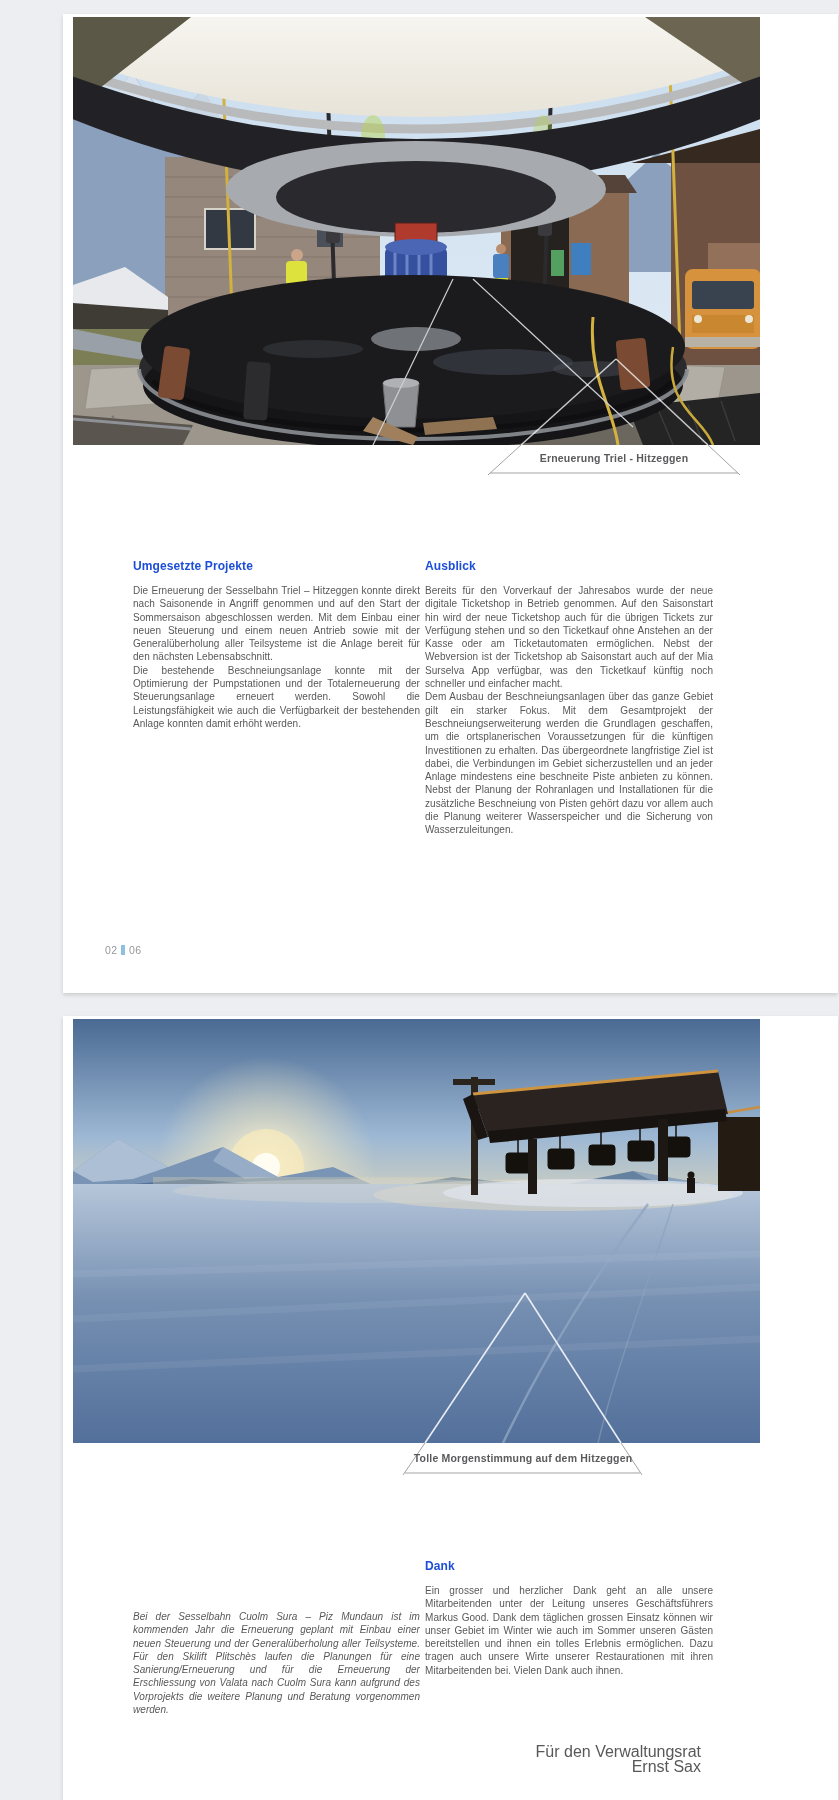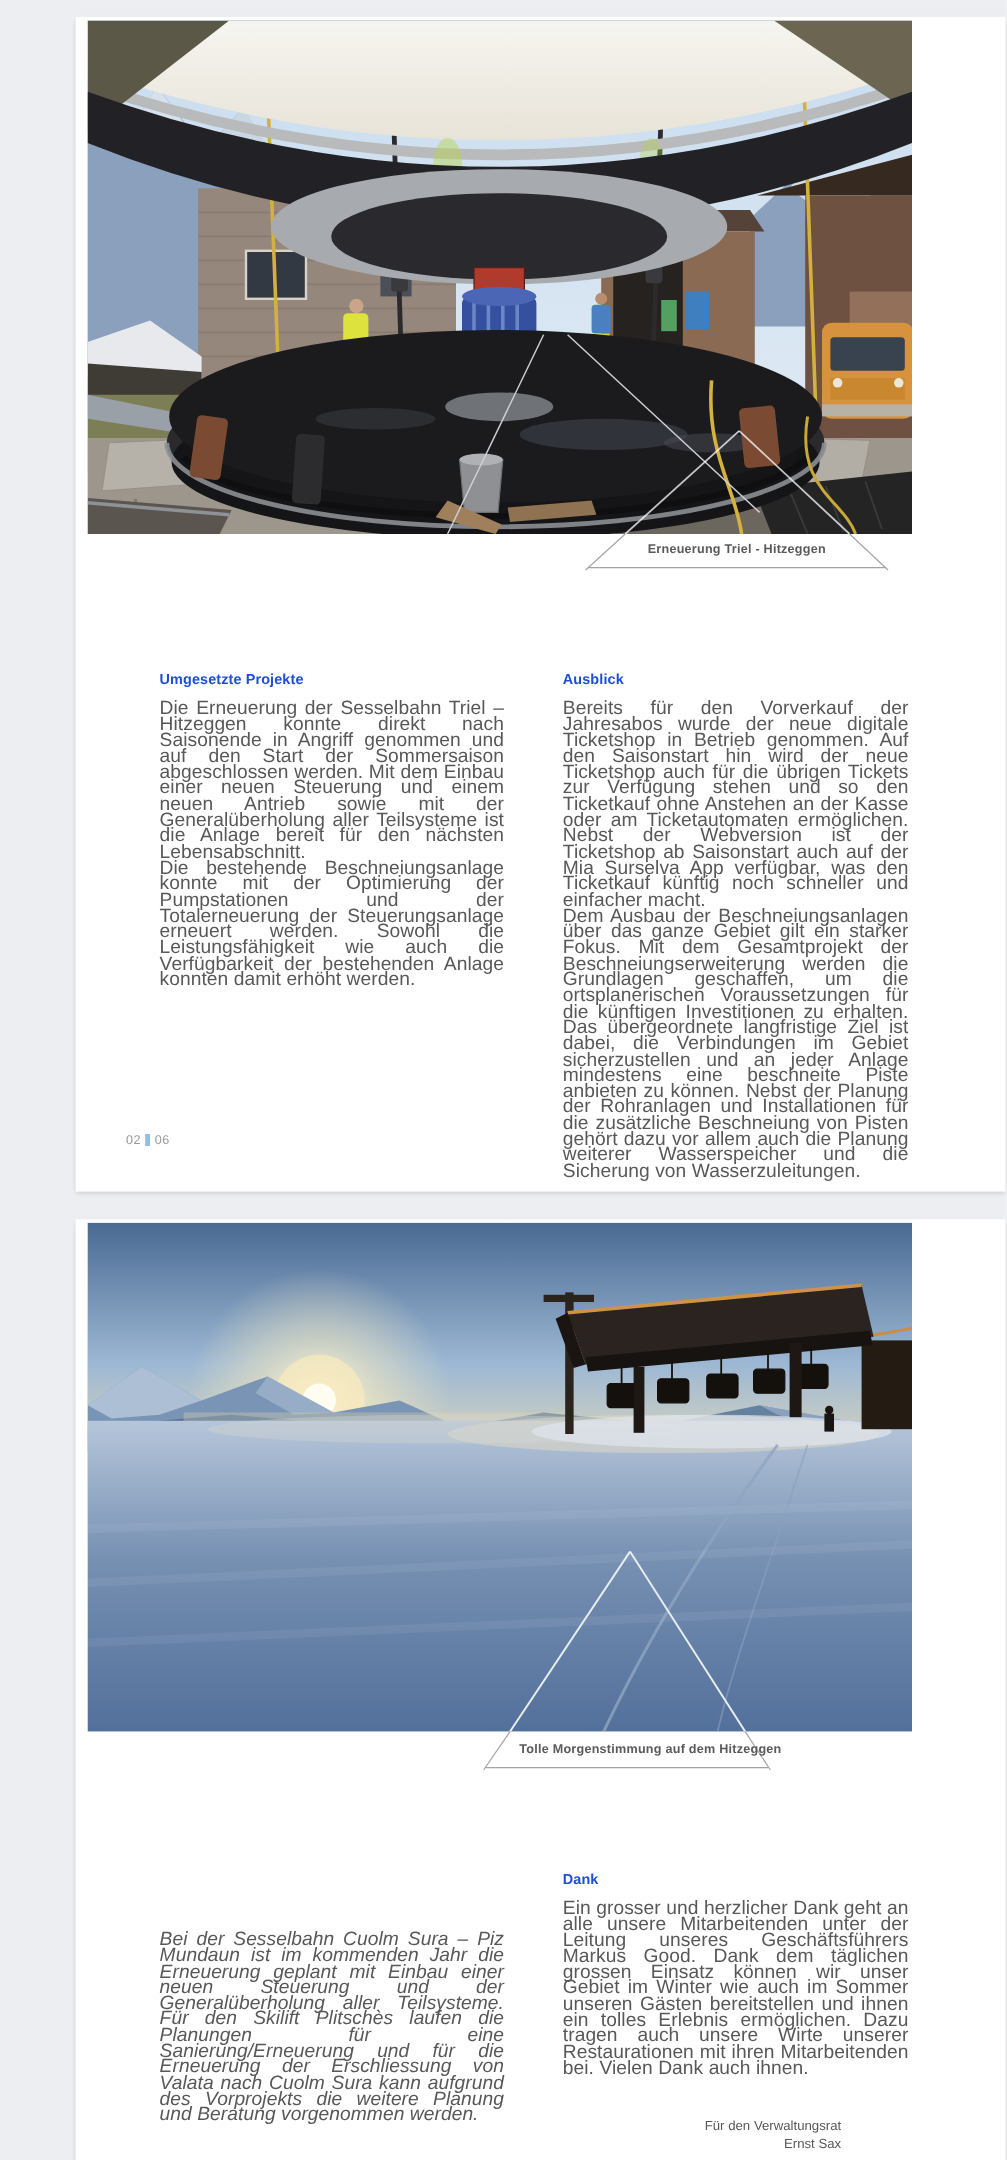--- a/index.html
+++ b/index.html
@@ -25,39 +25,39 @@
   .caption-text{
     position:absolute;top:7px;font-size:10.5px;font-weight:bold;color:#5a5a5c;
     letter-spacing:.2px;white-space:nowrap;transform:translateX(-50%);
   }
   .col{position:absolute;width:288px;color:#58585a;}
   .col h3{
     margin:0 0 11px 0;font-size:12px;line-height:13px;font-weight:bold;color:#1d4ed8;
     letter-spacing:.1px;
   }
   .col p{
-    margin:0;font-size:16px;line-height:13.3px;text-align:justify;letter-spacing:.05px;
+    margin:0;font-size:10px;line-height:13.3px;text-align:justify;letter-spacing:.05px;
   }
   .col-left{left:70px;width:287px;}
-  .col-right{left:362px;margin-left:44px;}
+  .col-right{left:362px;}
   #p1-left,#p1-right{top:546px;}
   #p1-left{top:546px;}
   #p1-right{top:546px;}
   #p2-left{top:594px;font-style:italic;}
   #p2-right{top:544px;}
   .pagenum{
     position:absolute;left:42px;top:930px;font-size:10.5px;color:#97989b;letter-spacing:.4px;
     display:flex;align-items:center;
   }
   .pagenum .bar{
     display:inline-block;width:3.5px;height:10px;background:#8fc0e2;margin:0 4px;
   }
   .signature{
-    position:absolute;left:362px;top:749px;width:276px;text-align:right;
-    font-size:11px;line-height:15px;color:#58585a;
+    position:absolute;left:362px;top:728px;width:276px;text-align:right;
+    font-size:16px;line-height:15px;color:#58585a;
   }
 </style>
 </head>
 <body>
 
 <div class="page" id="page1">
 
   <div class="photo" style="height:428px;">
     <svg width="687" height="428" viewBox="0 0 687 428" xmlns="http://www.w3.org/2000/svg">
       <defs>
@@ -330,21 +330,21 @@
   </div>
 
   <div class="caption-strip" id="cap2">
     <svg width="713" height="40" viewBox="0 0 713 40">
       <g stroke="#a3a3a3" stroke-width="1" fill="none">
         <line x1="362" y1="0" x2="340" y2="32"></line>
         <line x1="558" y1="0" x2="579" y2="32"></line>
         <line x1="342" y1="30" x2="577" y2="30"></line>
       </g>
     </svg>
-    <div class="caption-text" style="left:460px;top:9px;margin-left:19px;">Tolle Morgenstimmung auf dem Hitzeggen</div>
+    <div class="caption-text" style="left:460px;top:9px;">Tolle Morgenstimmung auf dem Hitzeggen</div>
   </div>
 
   <div class="col col-left" id="p2-left">
     <p>Bei der Sesselbahn Cuolm Sura – Piz Mundaun ist im kommenden Jahr die Erneuerung geplant mit Einbau einer neuen Steuerung und der Generalüberholung aller Teilsysteme. Für den Skilift Plitschès laufen die Planungen für eine Sanierung/Erneuerung und für die Erneuerung der Erschliessung von Valata nach Cuolm Sura kann aufgrund des Vorprojekts die weitere Planung und Beratung vorgenommen werden.</p>
   </div>
 
   <div class="col col-right" id="p2-right">
     <h3>Dank</h3>
     <p>Ein grosser und herzlicher Dank geht an alle unsere Mitarbeitenden unter der Leitung unseres Geschäftsführers Markus Good. Dank dem täglichen grossen Einsatz können wir unser Gebiet im Winter wie auch im Sommer unseren Gästen bereitstellen und ihnen ein tolles Erlebnis ermöglichen. Dazu tragen auch unsere Wirte unserer Restaurationen mit ihren Mitarbeitenden bei. Vielen Dank auch ihnen.</p>
   </div>

